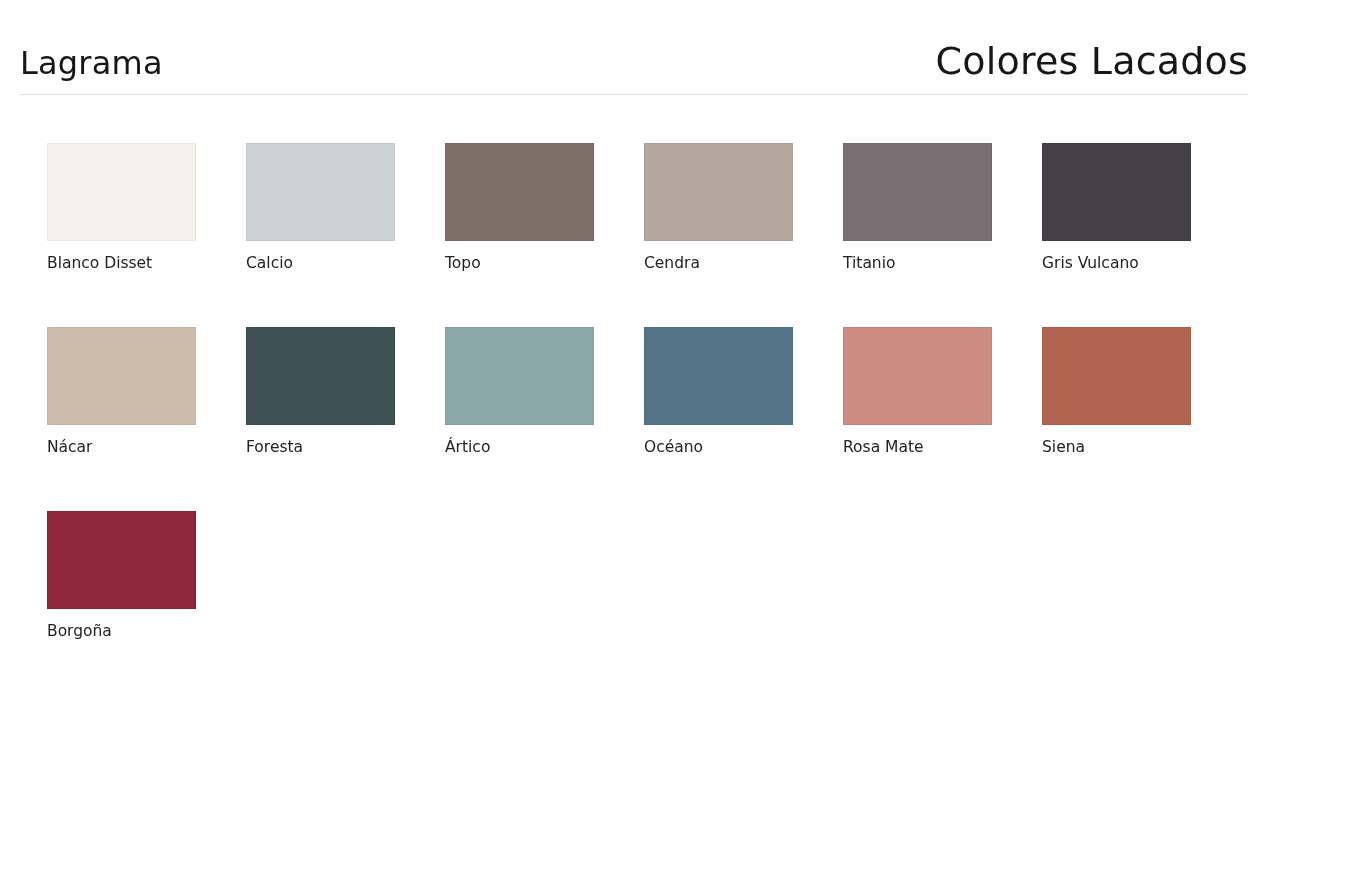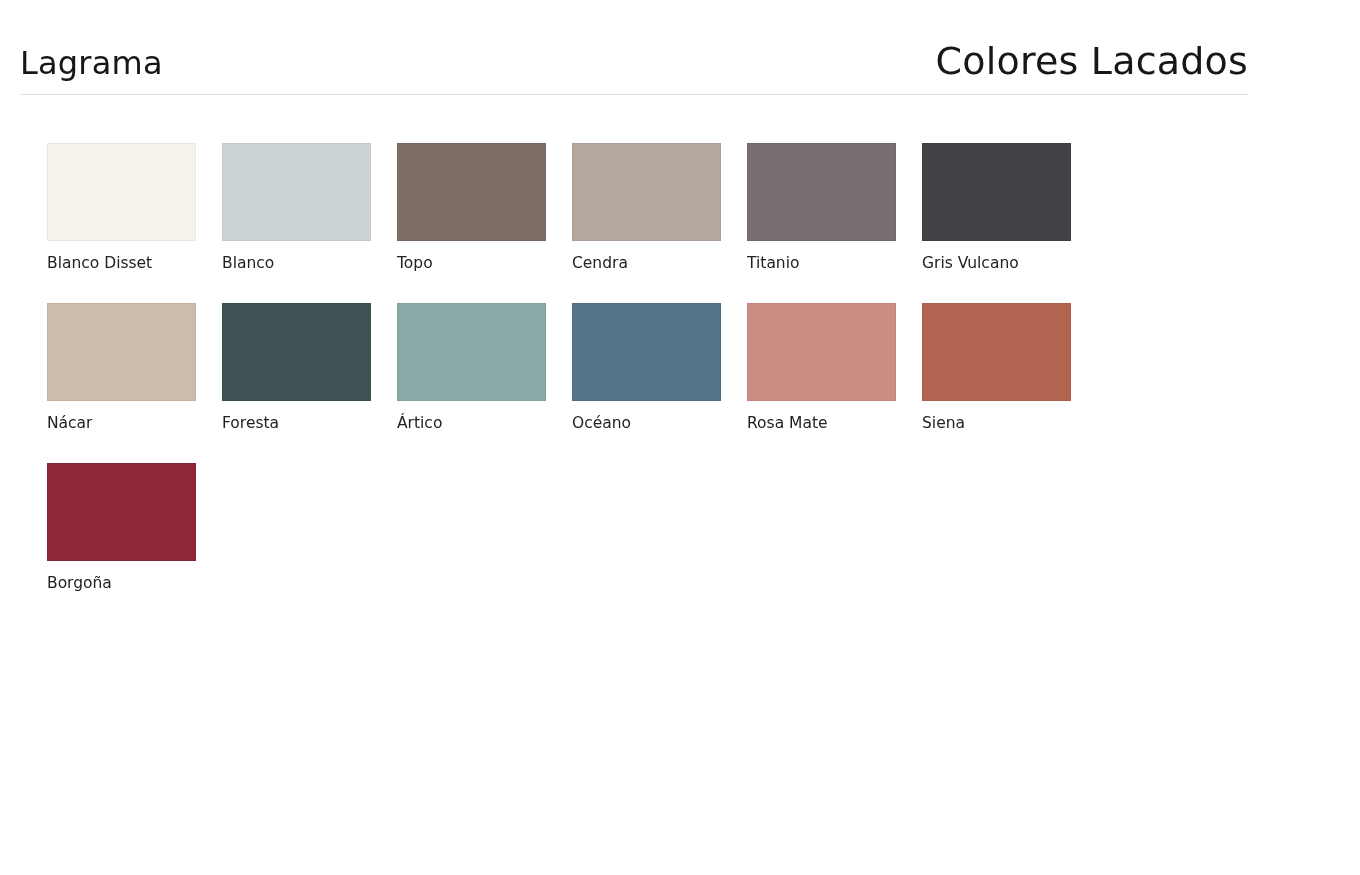--- a/index.html
+++ b/index.html
@@ -57,20 +57,21 @@
   .swatch-grid {
     position: absolute;
     left: 47px;
     top: 143px;
     width: 1100px;
     display: grid;
     grid-template-columns: repeat(6, 175px);
     grid-auto-rows: 160px;
     row-gap: 0;
     column-gap: 0;
+    gap: 24px;
   }
   .swatch-cell {
     width: 175px;
     box-sizing: border-box;
   }
   .swatch-chip {
     width: 149px;
     height: 98px;
     display: block;
     box-shadow: 0 0 0 1px rgba(0, 0, 0, 0.045) inset;
@@ -95,21 +96,21 @@
     <span class="section-title">Colores Lacados</span>
   </div>
 
   <div class="swatch-grid" style="grid-template-columns: repeat(6, 175px);">
       <div class="swatch-cell">
         <span class="swatch-chip" style="background-color: rgb(247, 241, 236);"></span>
         <span class="swatch-label">Blanco Disset</span>
       </div>
       <div class="swatch-cell">
         <span class="swatch-chip" style="background-color: rgb(204, 211, 212);"></span>
-        <span class="swatch-label">Blanco</span>
+        <span class="swatch-label">Calcio</span>
       </div>
       <div class="swatch-cell">
         <span class="swatch-chip" style="background-color: rgb(125, 110, 104);"></span>
         <span class="swatch-label">Topo</span>
       </div>
       <div class="swatch-cell">
         <span class="swatch-chip" style="background-color: rgb(179, 167, 158);"></span>
         <span class="swatch-label">Cendra</span>
       </div>
       <div class="swatch-cell">

